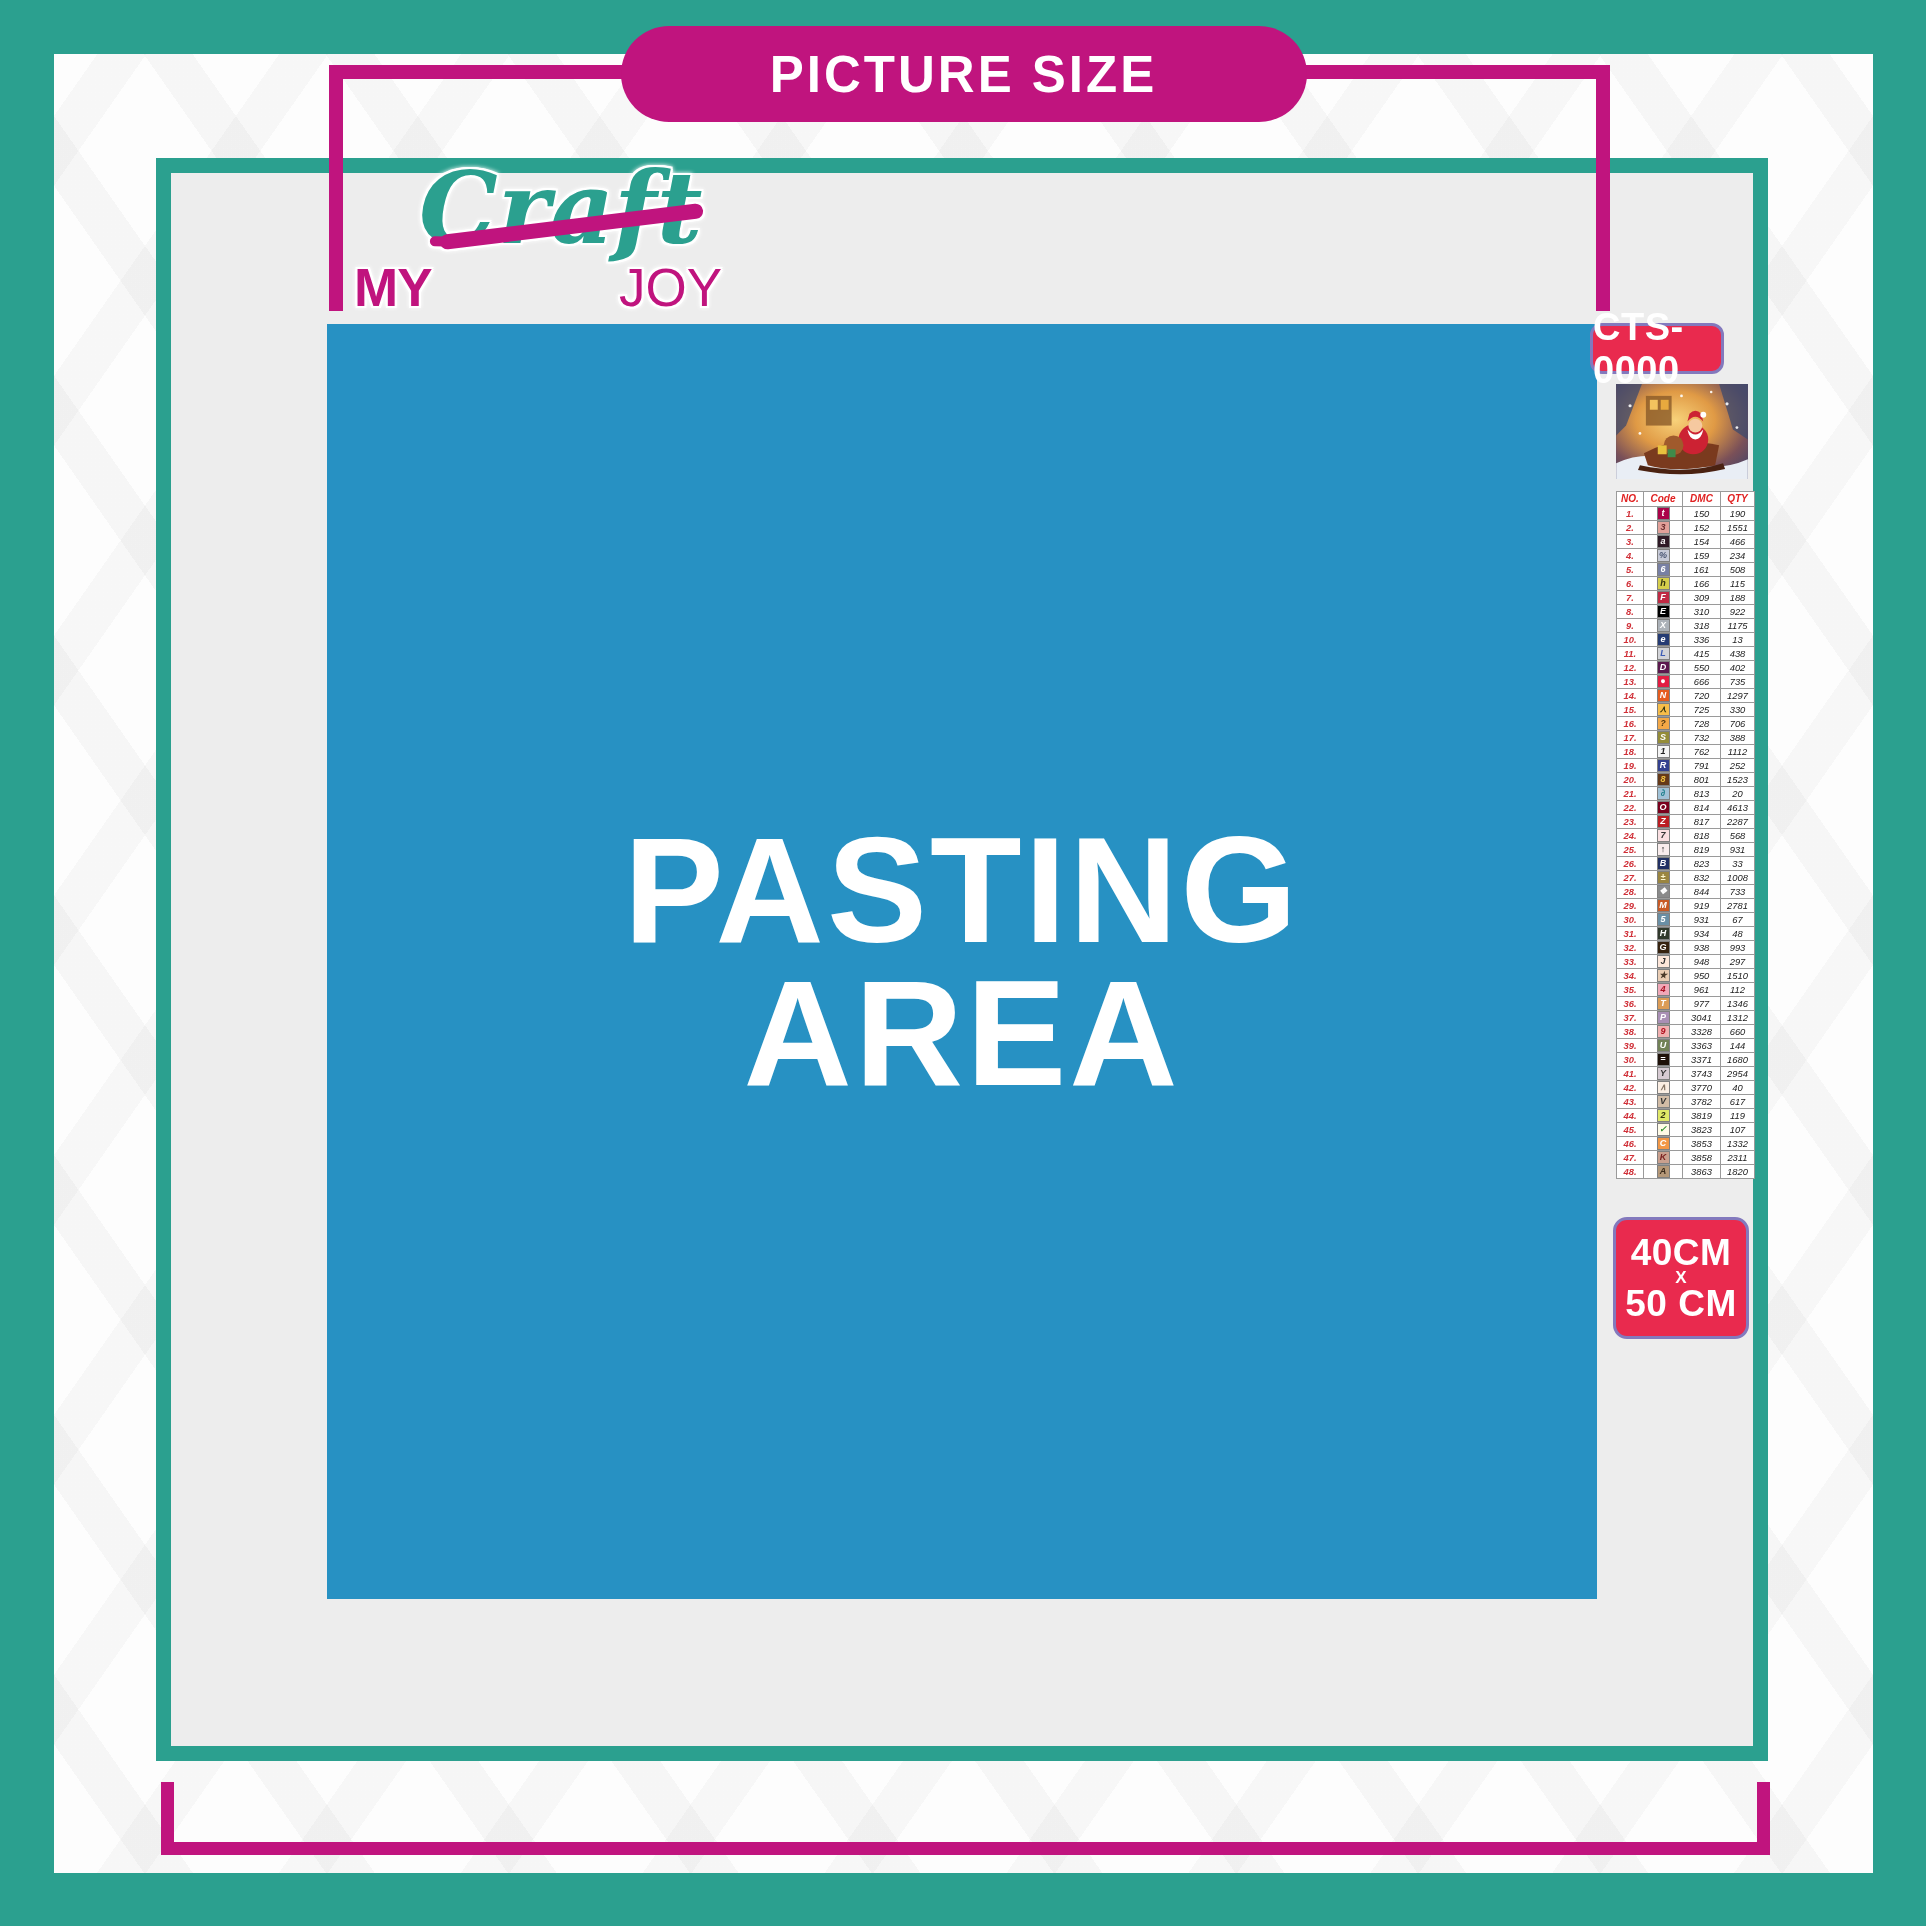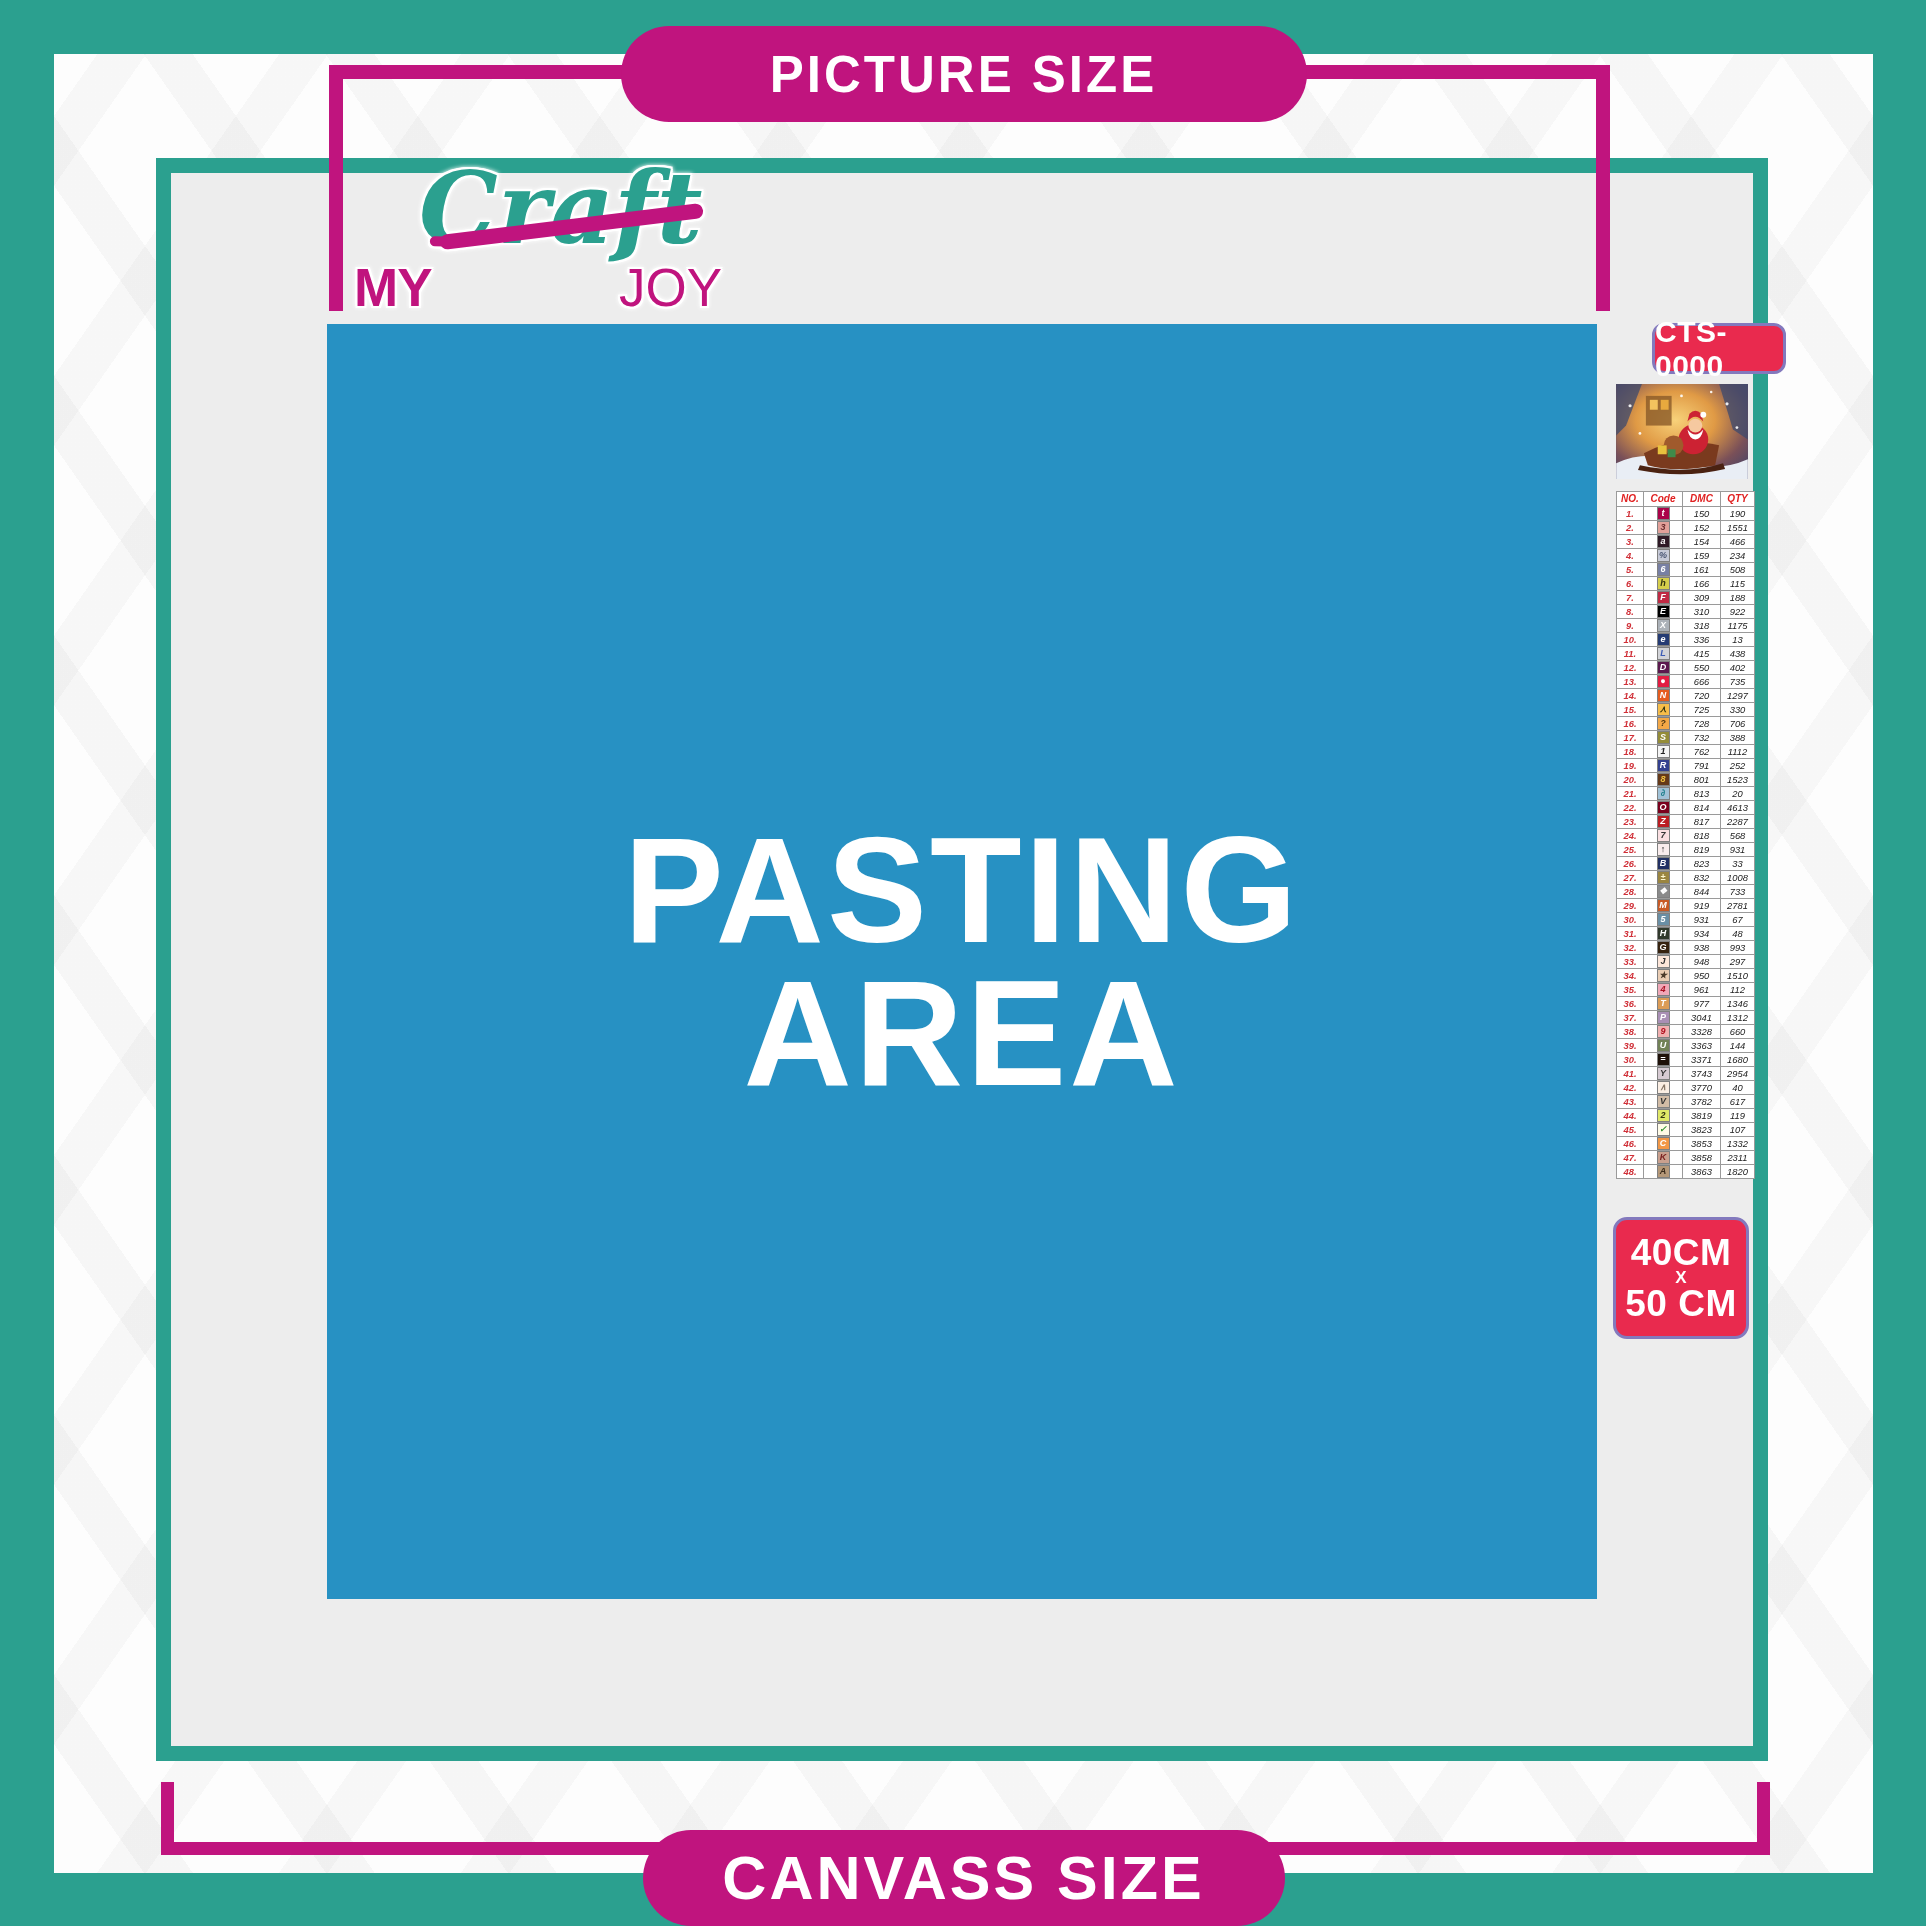--- a/index.html
+++ b/index.html
@@ -31,23 +31,23 @@
     filter:drop-shadow(2px 0 0 #fff) drop-shadow(-2px 0 0 #fff) drop-shadow(0 2px 0 #fff) drop-shadow(0 -2px 0 #fff) drop-shadow(0 0 2px #fff);}
   .logo-my{position:absolute;left:6px;bottom:4px;font-size:53px;font-weight:bold;color:#c0147e;letter-spacing:-1px;}
   .logo-craft{position:absolute;left:71px;top:-16px;font-size:99px;font-weight:bold;font-style:italic;
     font-family:"DejaVu Serif",serif;color:#2ba08f;}
   .logo-joy{position:absolute;right:2px;bottom:4px;font-size:53px;font-weight:normal;color:#c0147e;letter-spacing:0px;}
   .logo-swoosh{position:absolute;left:91px;top:53px;width:265px;height:15px;background:#c0147e;
     border-radius:10px;transform:rotate(-7deg);}
   .logo-swoosh:before{content:"";position:absolute;left:-10px;top:2px;width:30px;height:10px;background:#c0147e;
     border-radius:6px;transform:rotate(8deg);}
   
-  .sku-label{position:absolute;left:1652px;top:323px;width:134px;height:51px;background:#e92a4e;
+  .sku-label{position:absolute;left:1590px;top:323px;width:134px;height:51px;background:#e92a4e;
     border:3px solid #8379bd;border-radius:12px;box-sizing:border-box;display:flex;align-items:center;justify-content:center;
-    color:#fff;font-weight:bold;font-size:30px;letter-spacing:0.5px;}
+    color:#fff;font-weight:bold;font-size:38px;letter-spacing:0.5px;}
   .thumb{position:absolute;left:1616px;top:384px;width:132px;height:95px;background:#58506e;overflow:hidden;}
   .legend-table{position:absolute;left:1616px;top:491px;width:133px;border-collapse:collapse;background:#fff;table-layout:fixed;font-style:italic;}
   .legend-table th,.legend-table td{border:1px solid #9a9a9a;padding:0;text-align:center;height:12.5px;line-height:1;
     font-size:9.4px;color:#222;overflow:hidden;}
   .legend-table th{color:#e02020;font-size:10px;font-weight:bold;height:14px;}
   .col-no{width:26px;}.col-code{width:38px;}.col-dmc{width:37px;}.col-qty{width:33px;}
   td.no-cell{color:#d03038;font-weight:bold;}
   .sym{display:inline-block;width:11px;height:11px;line-height:11px;font-size:9px;font-weight:bold;
     border:1px solid #808080;vertical-align:middle;}
   .size-label{position:absolute;left:1613px;top:1217px;width:136px;height:122px;background:#e92a4e;
@@ -72,21 +72,20 @@
   <div class="mline" style="left:329px;top:65px;width:14px;height:246px;"></div>
   <div class="mline" style="left:1596px;top:65px;width:14px;height:246px;"></div>
 
   <div class="mline" style="left:161px;top:1842px;width:1609px;height:13px;"></div>
   <div class="mline" style="left:161px;top:1782px;width:13px;height:73px;"></div>
   <div class="mline" style="left:1757px;top:1782px;width:13px;height:73px;"></div>
 
   <div class="outer-border"></div>
 
   <div class="pill pill-top">PICTURE SIZE</div>
-  <div class="pill pill-bottom">CANVASS SIZE</div>
 
   <div class="logo">
     <div class="logo-craft">Craft</div>
     <div class="logo-swoosh"></div>
     <div class="logo-my">MY</div>
     <div class="logo-joy">JOY</div>
   </div>
 
   <div class="sku-label">CTS-0000</div>
 

